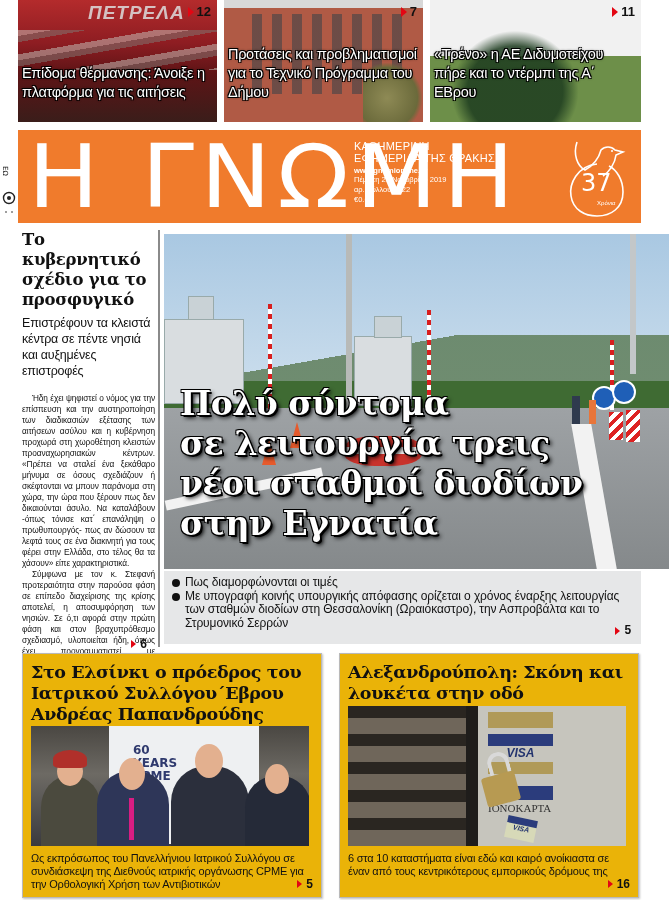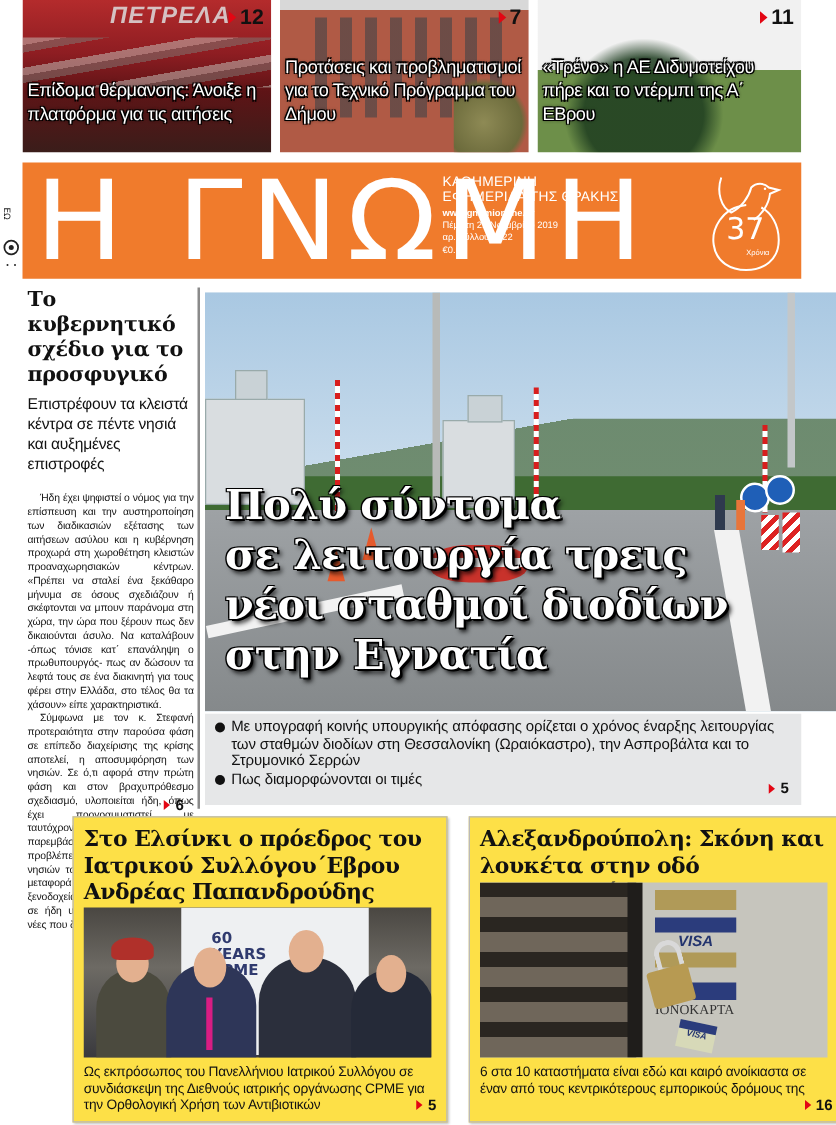--- a/index.html
+++ b/index.html
@@ -2,21 +2,21 @@
 <html><head>
 <meta charset="utf-8">
 <style>
   * { box-sizing: border-box; margin: 0; padding: 0; }
   html, body { width: 669px; height: 900px; background: #ffffff; overflow: hidden; }
   body { position: relative; font-family: "Liberation Sans", sans-serif; color: #111; }
 
   
   .teaser { position: absolute; top: 0; height: 122px; overflow: hidden; }
   .teaser .bg { position: absolute; inset: 0; }
-  .teaser .page-ref { position: absolute; top: 4px; right: 6px; font-weight: bold; font-size: 17px; color: #111; display: flex; align-items: center; gap: 3px; }
+  .teaser .page-ref { position: absolute; top: 4px; right: 6px; font-weight: bold; font-size: 13px; color: #111; display: flex; align-items: center; gap: 3px; }
   .teaser .page-ref .tri { width: 0; height: 0; border-top: 5px solid transparent; border-bottom: 5px solid transparent; border-left: 6px solid #e30613; }
   .teaser .caption { position: absolute; left: 4px; right: 4px; bottom: 20px; color: #fff; font-size: 14.5px; line-height: 19px; letter-spacing: -0.3px; text-shadow: 1px 1px 0 #000, -1px -1px 0 #000, 1px -1px 0 #000, -1px 1px 0 #000, 0 0 3px #000; }
   #t1 { left: 18px; width: 199px; }
   #t1 .bg { background: linear-gradient(180deg, #b42b2c 0%, #8e1d22 35%, #5e1416 60%, #3a1d1a 100%); }
   #t1 .bg::before { content: ""; position: absolute; left: 0; right: 0; top: 30px; height: 40px; background: repeating-linear-gradient(170deg, #c9c7c0 0 6px, #7d7b76 6px 12px, transparent 12px 24px); opacity: .5; }
   #t1 .bg::after { content: "ΠΕΤΡΕΛΑ"; position: absolute; top: 2px; left: 70px; color: #ddd; font-weight: bold; font-style: italic; font-size: 19px; letter-spacing: 1px; opacity: .85; }
   #t2 { left: 224px; width: 199px; }
   #t2 .bg { background: linear-gradient(180deg, #d8d8d8 0 8px, #b05a45 8px 100%); }
   #t2 .bg::before { content: ""; position: absolute; left: 18px; right: 18px; top: 14px; height: 80px; background: repeating-linear-gradient(90deg, transparent 0 10px, #364148 10px 20px); opacity: .55; }
   #t2 .bg::after { content: ""; position: absolute; right: 0; bottom: 0; width: 60px; height: 60px; background: radial-gradient(circle at 40% 60%, #8e8a55, #6b6a3b 60%, transparent 70%); }
@@ -58,21 +58,21 @@
   .main-photo .sign { position: absolute; border-radius: 50%; background: #1f5fb7; border: 2px solid #fff; }
   .main-headline { position: absolute; left: 16px; top: 150px; color: #fff; font-family: "DejaVu Serif", serif; font-weight: bold; font-size: 33px; line-height: 40px; letter-spacing: -0.5px; text-shadow: 2px 2px 0 #000, -1px -1px 0 #000, 1px -1px 0 #000, -1px 1px 0 #000, 3px 3px 4px #000; }
 
   .bullets { position: absolute; left: 164px; top: 571px; width: 477px; height: 73px; background: #e6e7e8; padding: 4px 8px 0 8px; font-size: 12px; line-height: 13.5px; color: #111; letter-spacing: -0.1px; }
   .bullets .b { display: flex; gap: 5px; }
   .bullets .dot { flex: 0 0 auto; width: 8px; height: 8px; border-radius: 50%; background: #111; margin-top: 3px; }
   .bullets .b2 { margin-top: 1px; }
   .bullets .page-ref { position: absolute; right: 10px; top: 53px; }
 
   
-  .box { position: absolute; top: 653px; height: 245px; border: 1px solid #b9b9b9; box-shadow: 1px 1px 2px rgba(0,0,0,0.25); background: #fde047; margin-left: 36px; }
+  .box { position: absolute; top: 653px; height: 245px; border: 1px solid #b9b9b9; box-shadow: 1px 1px 2px rgba(0,0,0,0.25); background: #eab308; }
   #box1 { left: 22px; width: 300px; }
   #box2 { left: 339px; width: 300px; }
   .box h2 { position: absolute; left: 8px; right: 6px; top: 8px; font-family: "DejaVu Serif", serif; font-weight: bold; font-size: 17.5px; line-height: 21px; letter-spacing: -0.4px; color: #111; }
   .box .photo { position: absolute; left: 8px; right: 12px; overflow: hidden; }
   #box1 .photo { top: 72px; height: 120px; background: linear-gradient(180deg, #4a4742 0%, #6d6a64 40%, #3a3a3e 100%); }
   #box2 .photo { top: 52px; height: 140px; background: #c6c5bd; }
   .box .text { position: absolute; left: 8px; right: 10px; top: 198px; font-size: 11px; line-height: 13px; letter-spacing: -0.2px; color: #111; }
   .box .page-ref { position: absolute; right: 8px; bottom: 6px; }
 
   
@@ -188,27 +188,27 @@
   <div style="position:absolute;left:126px;top:188px;width:0;height:0;border-left:7px solid transparent;border-right:7px solid transparent;border-bottom:26px solid #e65a2c;"></div>
   <div class="main-headline">
     <div>Πολύ σύντομα</div>
     <div>σε λειτουργία τρεις</div>
     <div>νέοι σταθμοί διοδίων</div>
     <div>στην Εγνατία</div>
   </div>
 </div>
 
 <div class="bullets">
+  <div class="b b2">
+    <span class="dot"></span>
+    <span>Πως διαμορφώνονται οι τιμές</span>
+  </div>
   <div class="b">
     <span class="dot"></span>
     <span>Με υπογραφή κοινής υπουργικής απόφασης ορίζεται ο χρόνος έναρξης λειτουργίας των σταθμών διοδίων στη Θεσσαλονίκη (Ωραιόκαστρο), την Ασπροβάλτα και το Στρυμονικό Σερρών</span>
-  </div>
-  <div class="b b2">
-    <span class="dot"></span>
-    <span>Πως διαμορφώνονται οι τιμές</span>
   </div>
   <div class="page-ref">
     <span class="tri"></span>
     <span>5</span>
   </div>
 </div>
 
 <div class="box" id="box1">
   <h2>Στο Ελσίνκι ο πρόεδρος του Ιατρικού Συλλόγου΄Εβρου Ανδρέας Παπανδρούδης</h2>
   <div class="photo">

